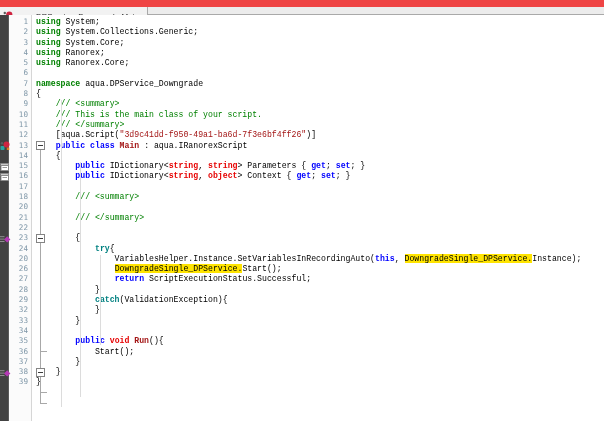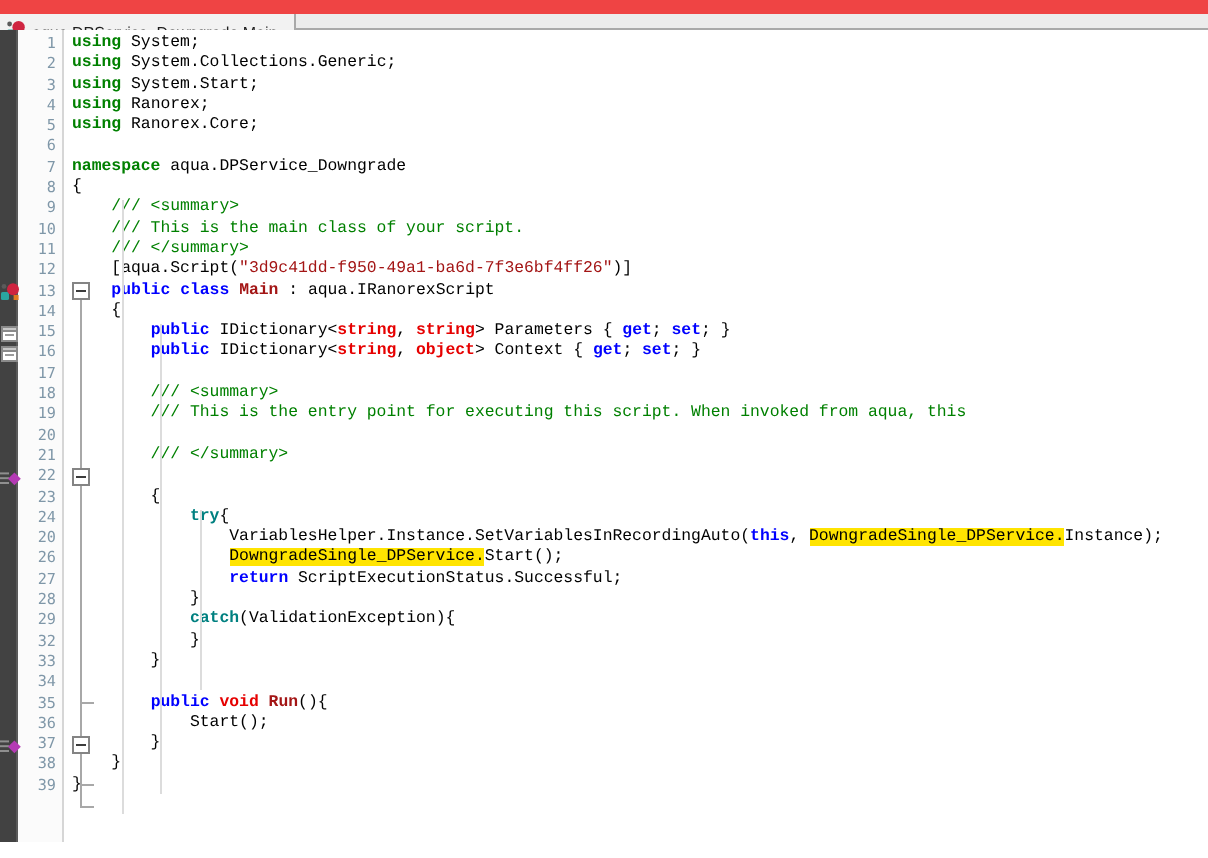--- a/index.html
+++ b/index.html
@@ -61,37 +61,36 @@
     <span class="tab-label">aqua.DPService_Downgrade.Main</span>
   </div>
 </div>
 
 <div class="editor">
   <div class="strip" style="height: 405.7px;"></div>
   <div class="numcol-bg" style="height: 405.7px;"></div>
   <div class="rows">
       <div class="row"><span class="num">1</span><span class="code"><span class="tk-g">using</span><span class="tk-p"> System;</span></span></div>
       <div class="row"><span class="num">2</span><span class="code"><span class="tk-g">using</span><span class="tk-p"> System.Collections.Generic;</span></span></div>
-      <div class="row"><span class="num">3</span><span class="code"><span class="tk-g">using</span><span class="tk-p"> System.Start;</span></span></div>
+      <div class="row"><span class="num">3</span><span class="code"><span class="tk-g">using</span><span class="tk-p"> System.Core;</span></span></div>
       <div class="row"><span class="num">4</span><span class="code"><span class="tk-g">using</span><span class="tk-p"> Ranorex;</span></span></div>
       <div class="row"><span class="num">5</span><span class="code"><span class="tk-g">using</span><span class="tk-p"> Ranorex.Core;</span></span></div>
       <div class="row"><span class="num">6</span><span class="code"></span></div>
       <div class="row"><span class="num">7</span><span class="code"><span class="tk-g">namespace</span><span class="tk-p"> aqua.DPService_Downgrade</span></span></div>
       <div class="row"><span class="num">8</span><span class="code"><span class="tk-p">{</span></span></div>
       <div class="row"><span class="num">9</span><span class="code"><span class="tk-c">    /// &lt;summary&gt;</span></span></div>
       <div class="row"><span class="num">10</span><span class="code"><span class="tk-c">    /// This is the main class of your script.</span></span></div>
       <div class="row"><span class="num">11</span><span class="code"><span class="tk-c">    /// &lt;/summary&gt;</span></span></div>
       <div class="row"><span class="num">12</span><span class="code"><span class="tk-p">    [aqua.Script(</span><span class="tk-s">"3d9c41dd-f950-49a1-ba6d-7f3e6bf4ff26"</span><span class="tk-p">)]</span></span></div>
       <div class="row"><span class="num">13</span><span class="code"><span class="tk-p">    </span><span class="tk-k">public</span><span class="tk-p"> </span><span class="tk-k">class</span><span class="tk-p"> </span><span class="tk-d">Main</span><span class="tk-p"> : aqua.IRanorexScript</span></span></div>
       <div class="row"><span class="num">14</span><span class="code"><span class="tk-p">    {</span></span></div>
       <div class="row"><span class="num">15</span><span class="code"><span class="tk-p">        </span><span class="tk-k">public</span><span class="tk-p"> IDictionary&lt;</span><span class="tk-t">string</span><span class="tk-p">, </span><span class="tk-t">string</span><span class="tk-p">&gt; Parameters { </span><span class="tk-k">get</span><span class="tk-p">; </span><span class="tk-k">set</span><span class="tk-p">; }</span></span></div>
       <div class="row"><span class="num">16</span><span class="code"><span class="tk-p">        </span><span class="tk-k">public</span><span class="tk-p"> IDictionary&lt;</span><span class="tk-t">string</span><span class="tk-p">, </span><span class="tk-t">object</span><span class="tk-p">&gt; Context { </span><span class="tk-k">get</span><span class="tk-p">; </span><span class="tk-k">set</span><span class="tk-p">; }</span></span></div>
       <div class="row"><span class="num">17</span><span class="code"></span></div>
       <div class="row"><span class="num">18</span><span class="code"><span class="tk-c">        /// &lt;summary&gt;</span></span></div>
-      <div class="row"><span class="num">19</span><span class="code"><span class="tk-c">        /// This is the entry point for executing this script. When invoked from aqua, this</span></span></div>
       <div class="row"><span class="num">20</span></div>
       <div class="row"><span class="num">21</span><span class="code"><span class="tk-c">        /// &lt;/summary&gt;</span></span></div>
       <div class="row"><span class="num">22</span></div>
       <div class="row"><span class="num">23</span><span class="code"><span class="tk-p">        {</span></span></div>
       <div class="row"><span class="num">24</span><span class="code"><span class="tk-p">            </span><span class="tk-x">try</span><span class="tk-p">{</span></span></div>
       <div class="row"><span class="num">20</span><span class="code"><span class="tk-p">                VariablesHelper.Instance.SetVariablesInRecordingAuto(</span><span class="tk-k">this</span><span class="tk-p">, </span><span class="tk-p" style="background: rgb(255, 228, 0);">DowngradeSingle_DPService.</span><span class="tk-p">Instance);</span></span></div>
       <div class="row"><span class="num">26</span><span class="code"><span class="tk-p">                </span><span class="tk-p" style="background: rgb(255, 228, 0);">DowngradeSingle_DPService.</span><span class="tk-p">Start();</span></span></div>
       <div class="row"><span class="num">27</span><span class="code"><span class="tk-p">                </span><span class="tk-k">return</span><span class="tk-p"> ScriptExecutionStatus.Successful;</span></span></div>
       <div class="row"><span class="num">28</span><span class="code"><span class="tk-p">            }</span></span></div>
       <div class="row"><span class="num">29</span><span class="code"><span class="tk-p">            </span><span class="tk-x">catch</span><span class="tk-p">(ValidationException){</span></span></div>

